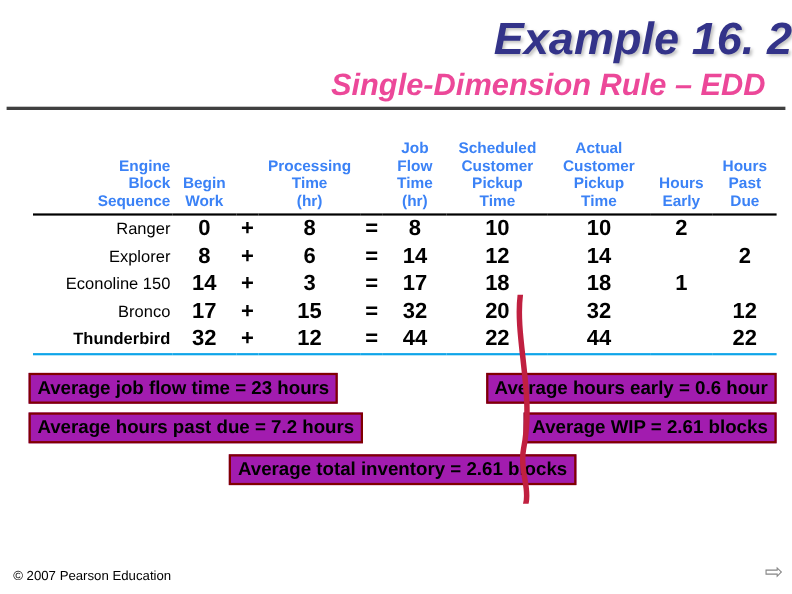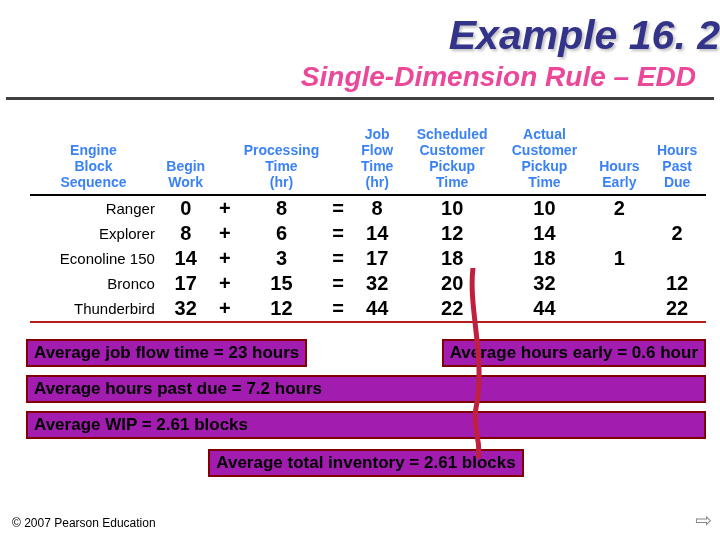--- a/index.html
+++ b/index.html
@@ -40,53 +40,54 @@
   table.data th {
     font-weight: bold;
     color: #3b82f6;
     text-align: center;
     padding: 0 2px 4px 2px;
     border-bottom: 2px solid #000;
     vertical-align: bottom;
     line-height: 1.15;
     font-size: 14px;
   }
-  table.data th.engine { text-align: center; }
+  table.data th.engine { text-align: right; }
   table.data td {
     text-align: center;
     padding: 1px 2px;
     font-weight: bold;
     font-size: 20px;
     line-height: 1.15;
     color: #000;
   }
   table.data td.engine {
     text-align: right;
     font-weight: normal;
     font-size: 15px;
   }
   table.data tr.lastrow td {
-    border-bottom: 2px solid #b91c1c;
+    border-bottom: 2px solid #0ea5e9;
+    font-weight: bold;
   }
   .summary-area {
     position: relative;
     padding: 6px 12px 0 24px;
   }
   .summary-box {
     display: inline-block;
     font-size: 17px;
     font-weight: bold;
     color: #000;
     border: 2px solid #800000;
     padding: 2px 6px;
     margin: 4px 2px;
     background: #a21caf;
   }
   .row1 { display:flex; justify-content: space-between; }
-  .row2 { display:flex; justify-content: space-between; flex-direction: column; }
+  .row2 { display:flex; justify-content: space-between; }
   .row3 { text-align:center; margin-top:2px; }
   .calc-box {
     position: absolute;
     right: 18px;
     top: 76px;
     font-size: 17px;
     font-weight: bold;
     color: #000;
     text-align: center;
     line-height: 1.2;

